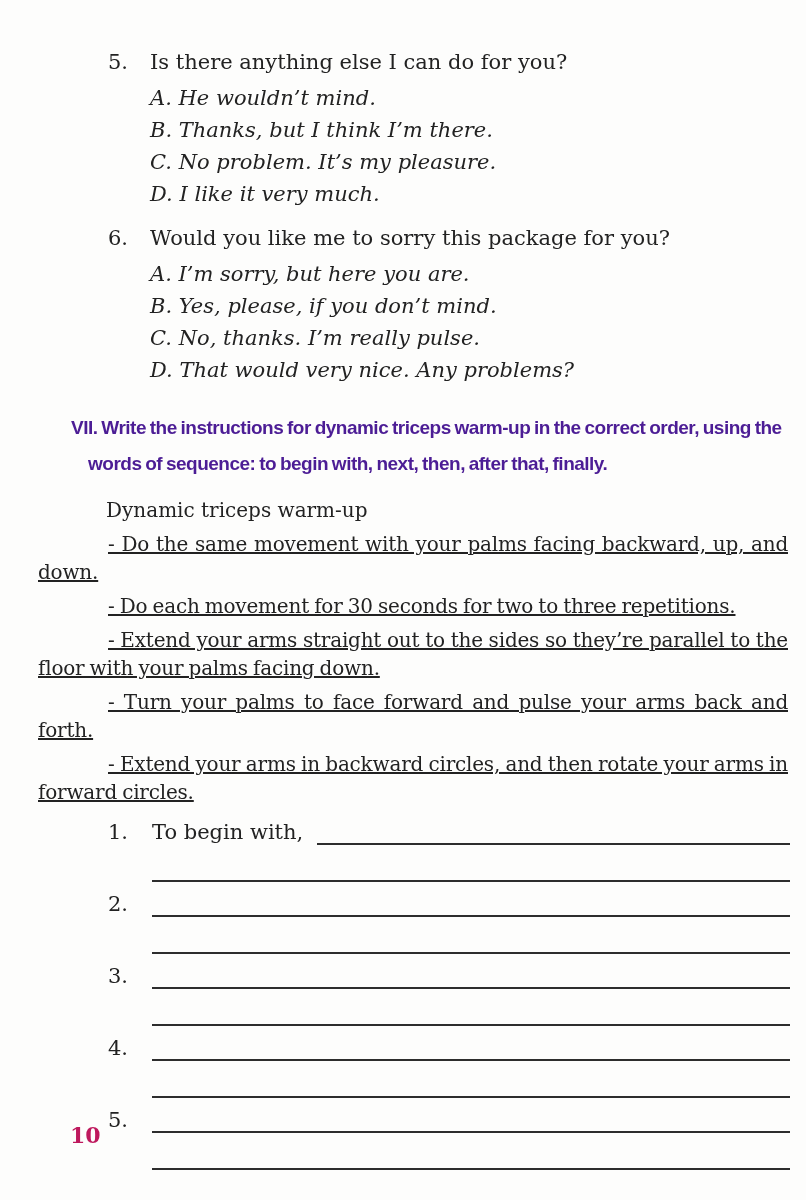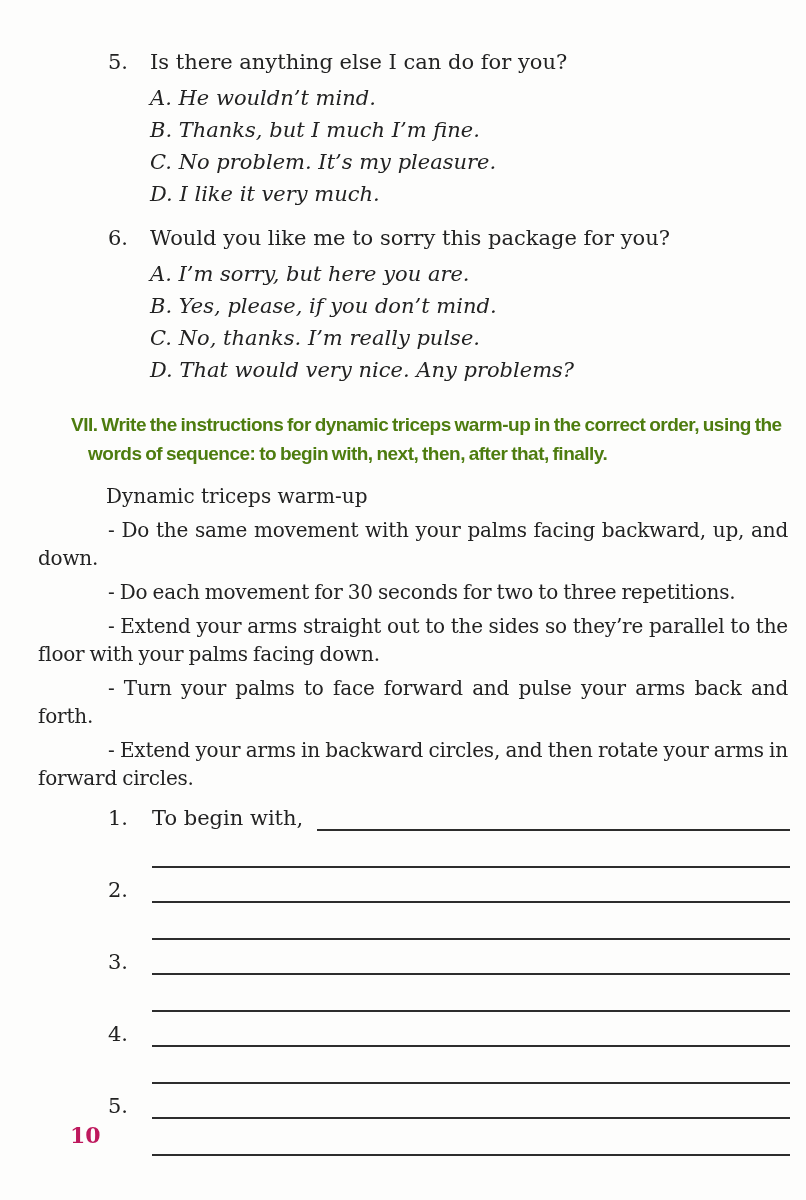--- a/index.html
+++ b/index.html
@@ -45,40 +45,41 @@
   .vii-heading {
     margin-top: 24px;
     padding-left: 50px;
     padding-right: 4px;
     text-indent: -17px;
     font-family: "Liberation Sans", sans-serif;
     font-weight: 700;
     font-size: 19px;
     letter-spacing: -0.5px;
     word-spacing: -1px;
-    line-height: 29px;
-    color: #4d7c0f;
+    line-height: 36px;
+    color: #4c1d95;
   }
 
   
   .warmup-subtitle {
     margin-top: 14px;
     text-indent: 68px;
     font-size: 20px;
     line-height: 28px;
   }
   .warmup-step {
     margin: 6px 0 0 0;
     text-indent: 70px;
     text-align: justify;
     font-size: 20px;
     letter-spacing: -0.2px;
     word-spacing: -1px;
     line-height: 28px;
     padding-right: 2px;
+    text-decoration: underline;
   }
 
   
   .answers { margin-top: 4px; }
   .ans-item { }
   .ans-row1 {
     display: flex;
     align-items: flex-end;
     height: 35px;
     padding-left: 70px;
@@ -121,21 +122,21 @@
 
 <div class="page">
 
   <div class="mc-question">
     <div class="mc-qrow">
       <span class="mc-qnum">5.</span>
       <span class="mc-qtext">Is there anything else I can do for you?</span>
     </div>
     <div class="mc-options">
       <div class="mc-option">A. He wouldn’t mind.</div>
-      <div class="mc-option">B. Thanks, but I much I’m fine.</div>
+      <div class="mc-option">B. Thanks, but I think I’m there.</div>
       <div class="mc-option">C. No problem. It’s my pleasure.</div>
       <div class="mc-option">D. I like it very much.</div>
     </div>
   </div>
 
   <div class="mc-question">
     <div class="mc-qrow">
       <span class="mc-qnum">6.</span>
       <span class="mc-qtext">Would you like me to sorry this package for you?</span>
     </div>

